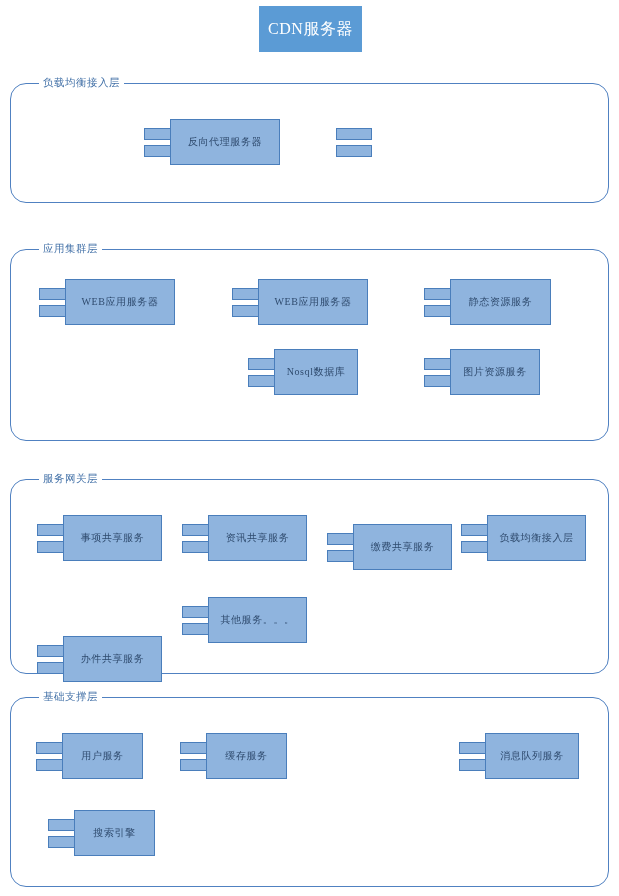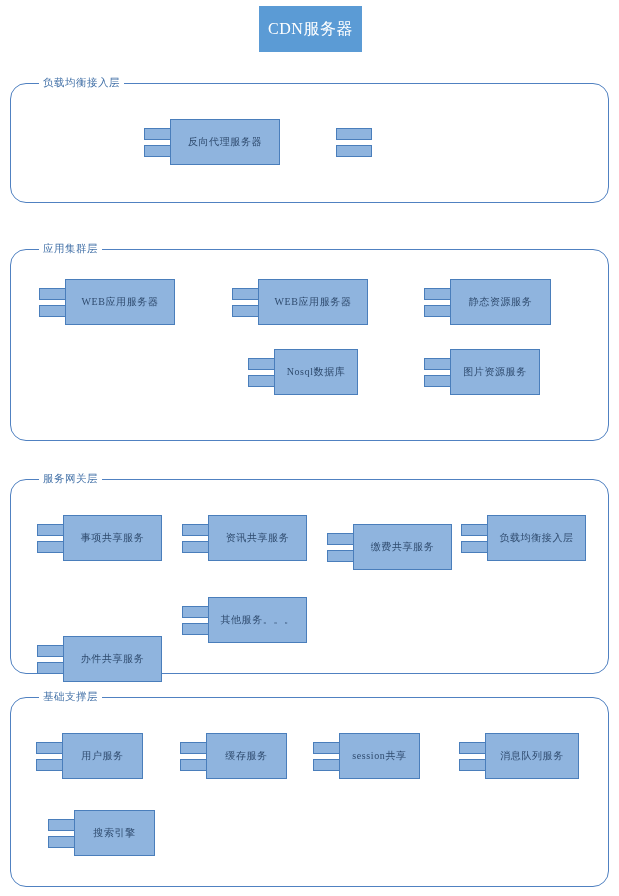--- a/index.html
+++ b/index.html
@@ -215,27 +215,20 @@
       <span class="node-label">用户服务</span>
     </div>
   </div>
   <div class="node" style="left:180px; top:733px; width:107px;">
     <div class="node-tab t1"></div>
     <div class="node-tab t2"></div>
     <div class="node-body">
       <span class="node-label">缓存服务</span>
     </div>
   </div>
-  <div class="node" style="left:313px; top:733px; width:107px;">
-    <div class="node-tab t1"></div>
-    <div class="node-tab t2"></div>
-    <div class="node-body">
-      <span class="node-label">session共享</span>
-    </div>
-  </div>
   <div class="node" style="left:459px; top:733px; width:120px;">
     <div class="node-tab t1"></div>
     <div class="node-tab t2"></div>
     <div class="node-body">
       <span class="node-label">消息队列服务</span>
     </div>
   </div>
   <div class="node" style="left:48px; top:810px; width:107px;">
     <div class="node-tab t1"></div>
     <div class="node-tab t2"></div>

